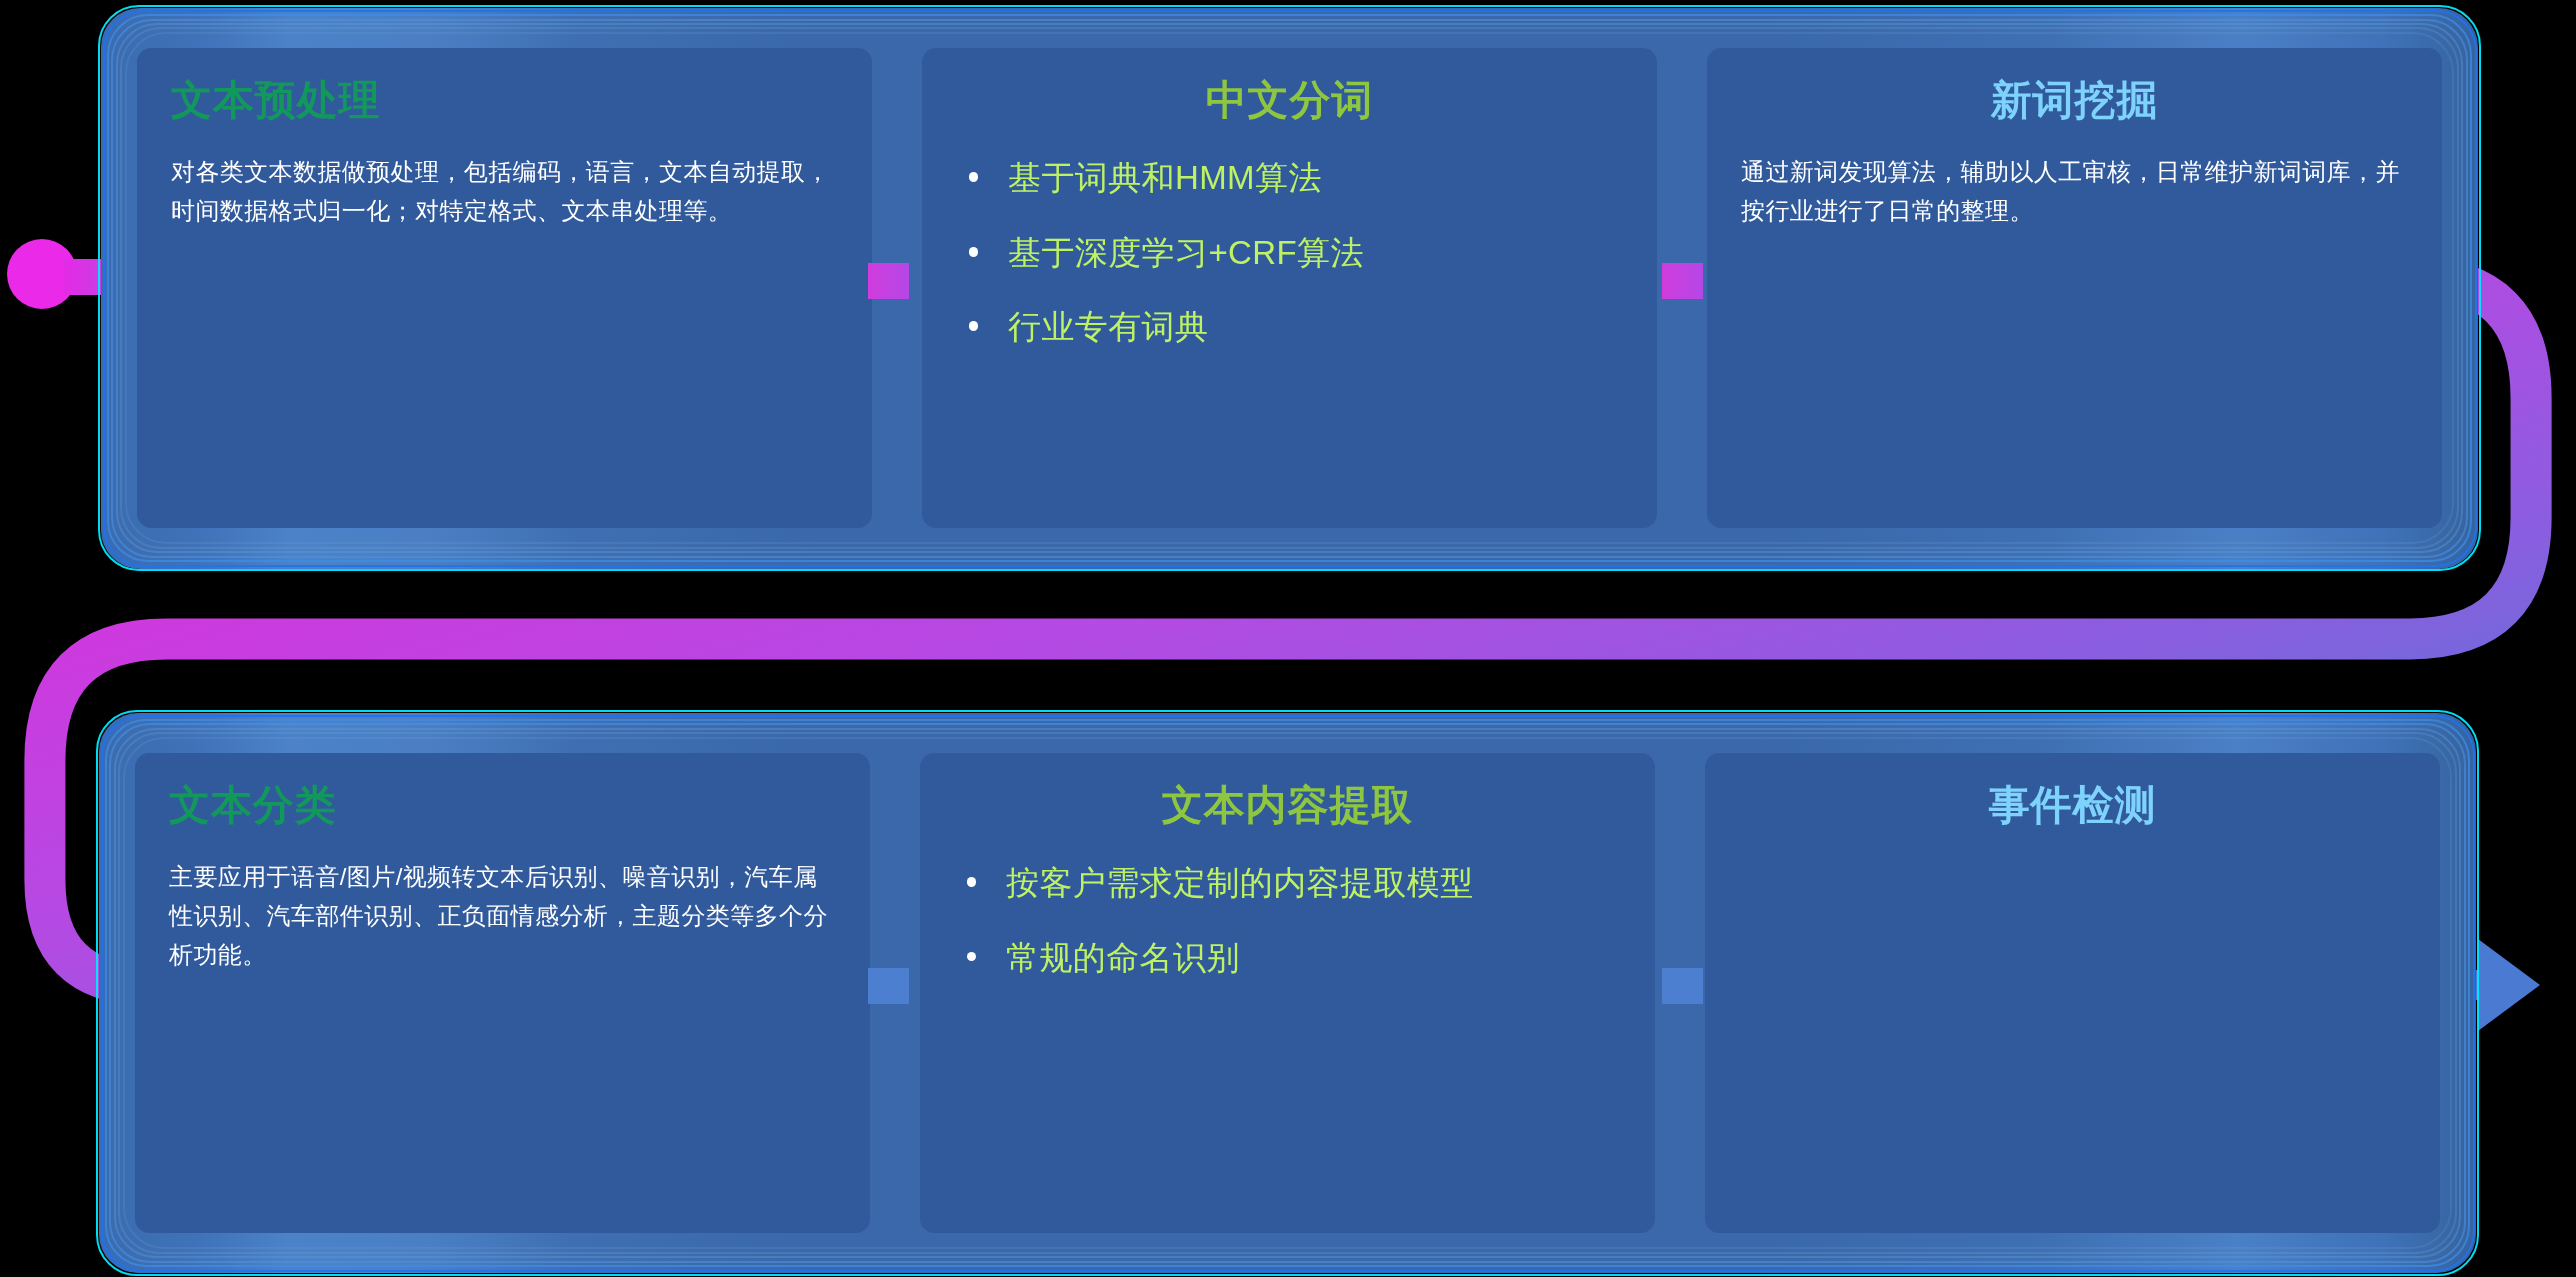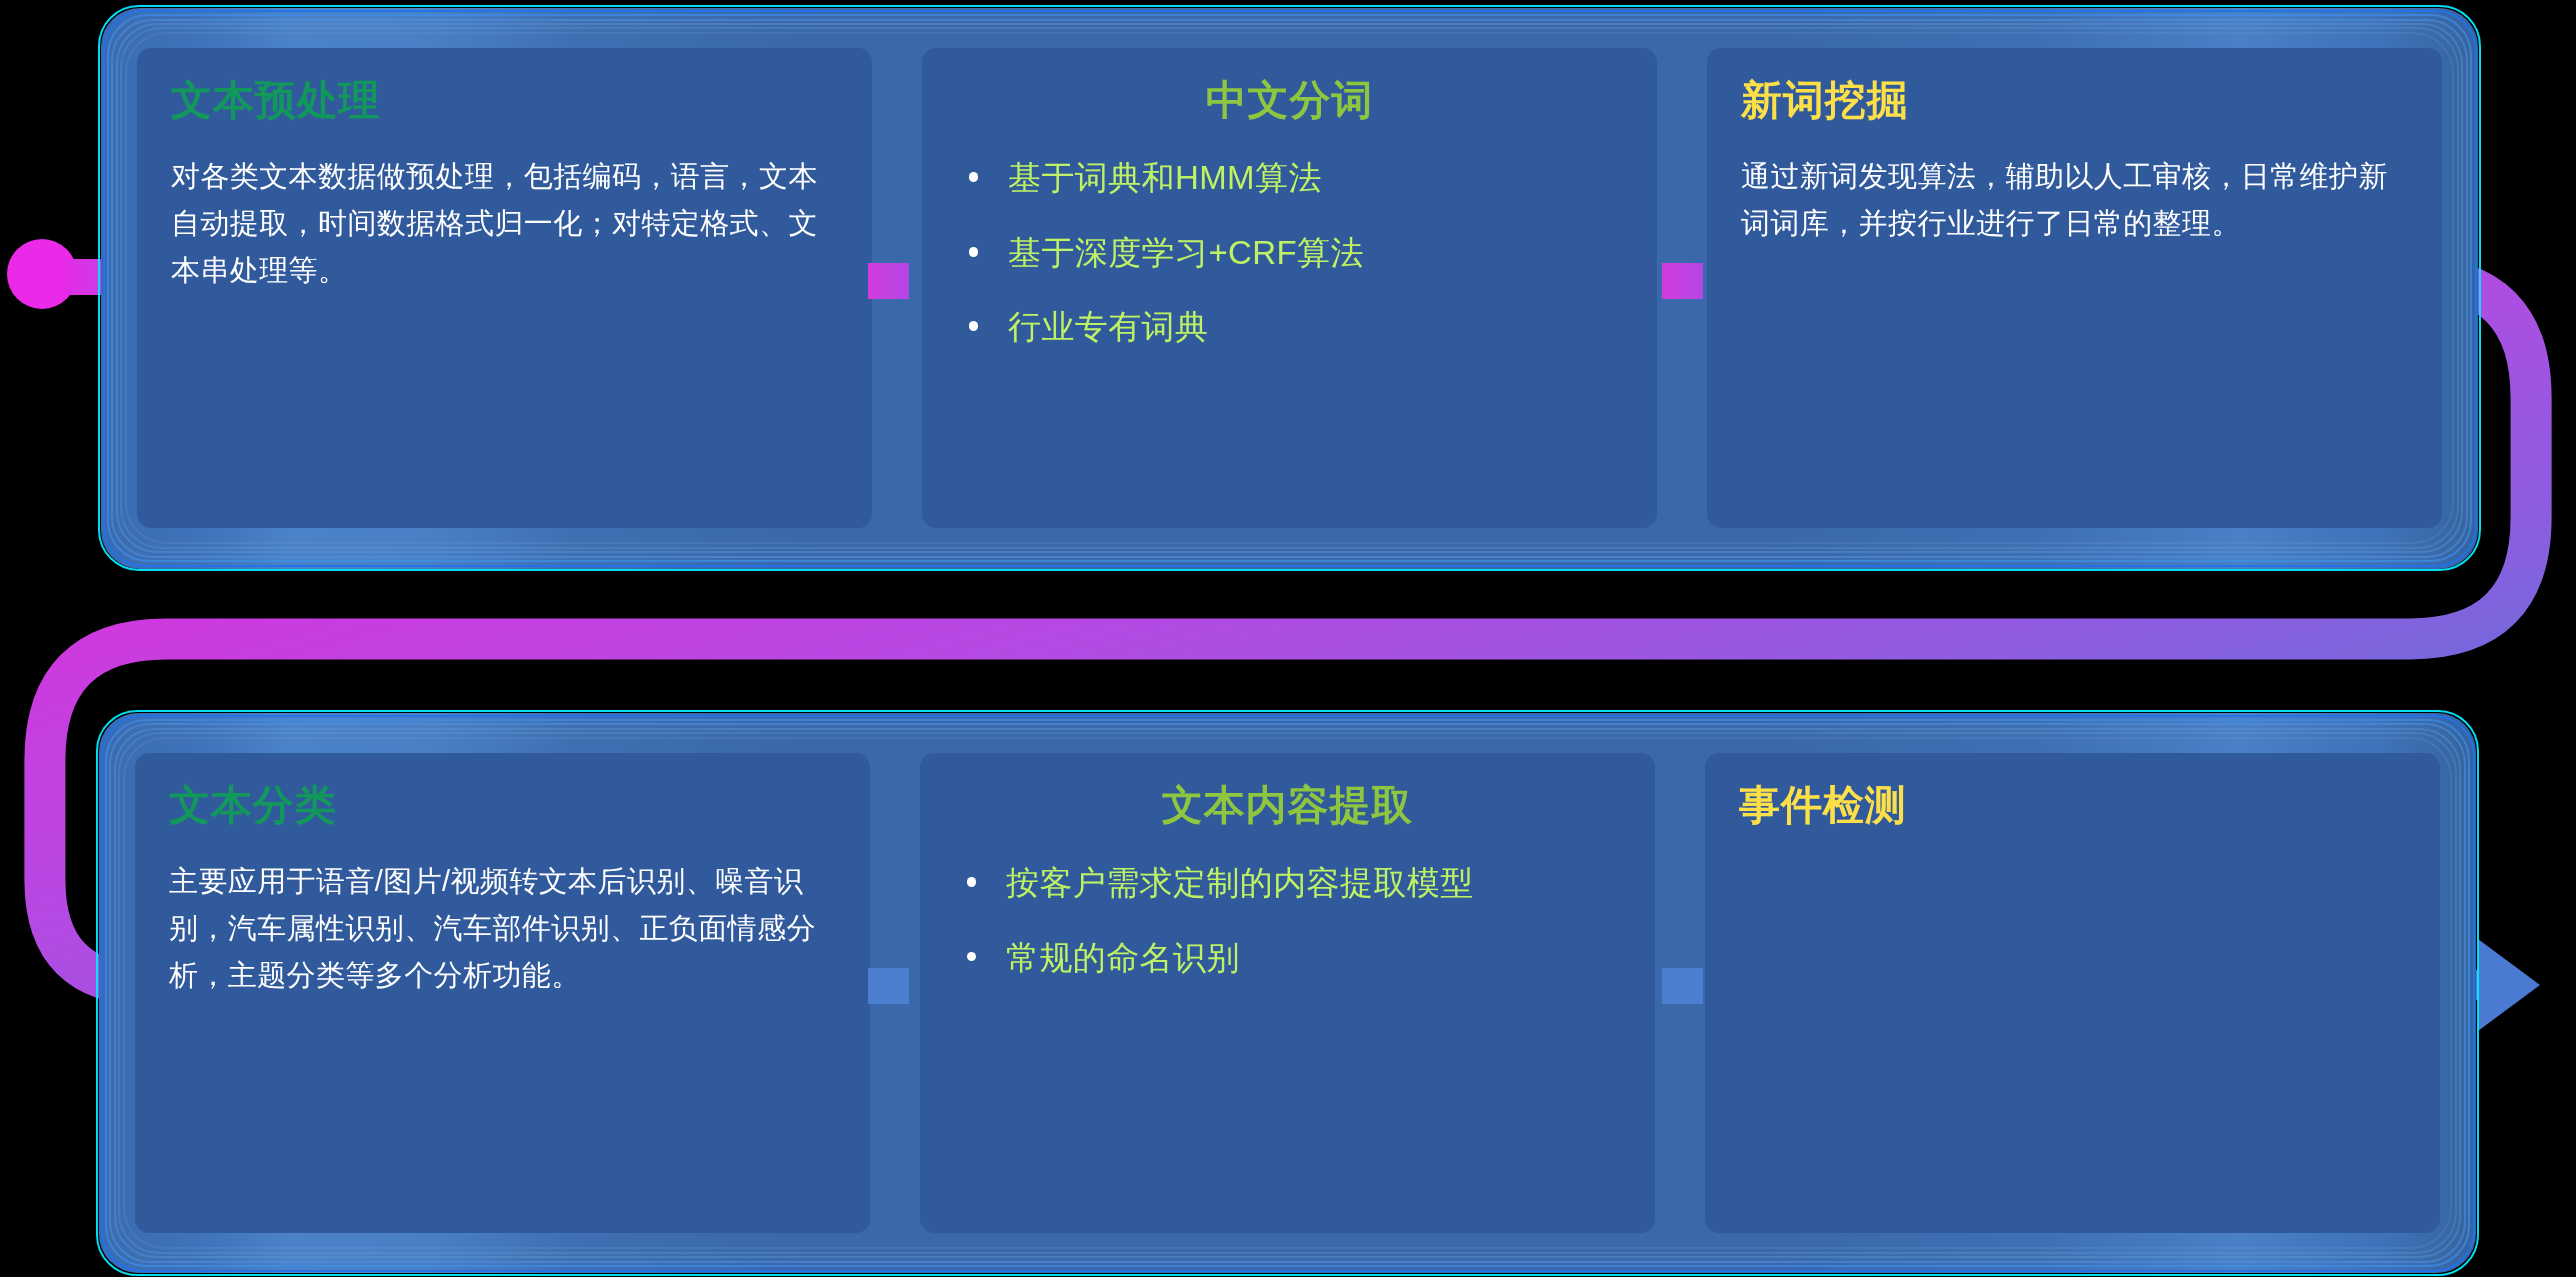--- a/index.html
+++ b/index.html
@@ -92,25 +92,25 @@
   .card-title {
     font-size: 41px;
     font-weight: bold;
     line-height: 1.1;
     margin: 0 0 30px 0;
     letter-spacing: 0.9px;
     white-space: nowrap;
   }
   .t-green   { color: #13985c; }
   .t-lime    { color: #8ec63f; text-align: center; }
-  .t-yellow  { color: #fde047; }
+  .t-yellow  { color: #7dd3fc; text-align: center; }
 
   .card-body {
     color: #ffffff;
-    font-size: 29px;
+    font-size: 24px;
     line-height: 1.62;
     margin: 0;
     letter-spacing: 0.4px;
   }
 
   ul.card-list {
     list-style: none;
     margin: 0;
     padding: 0;
   }

